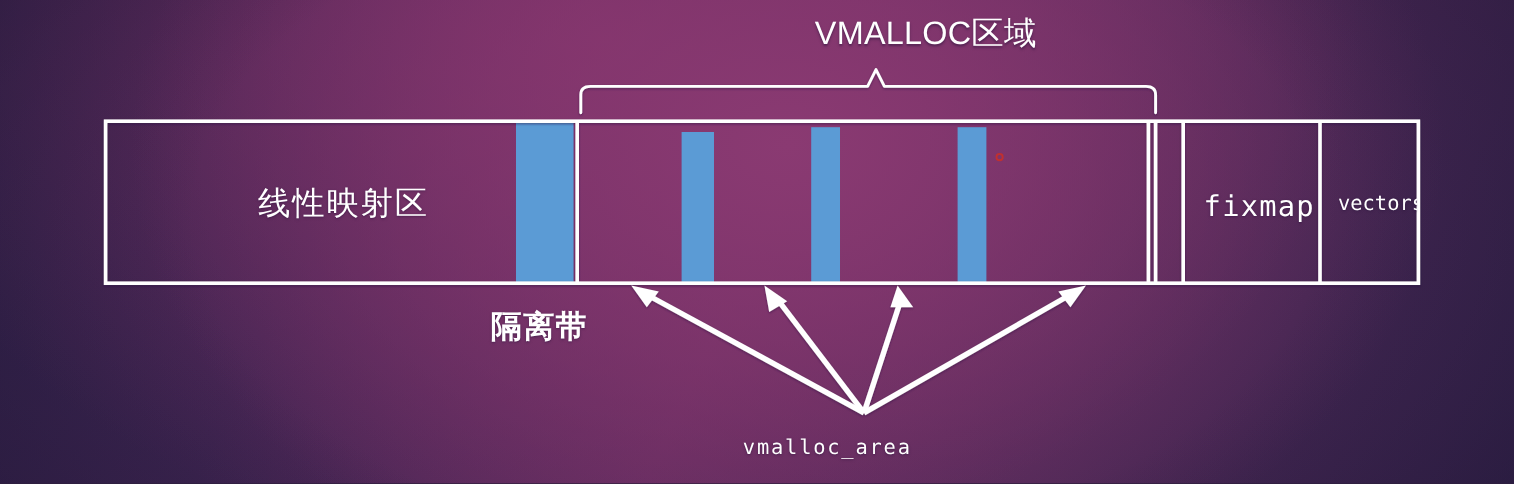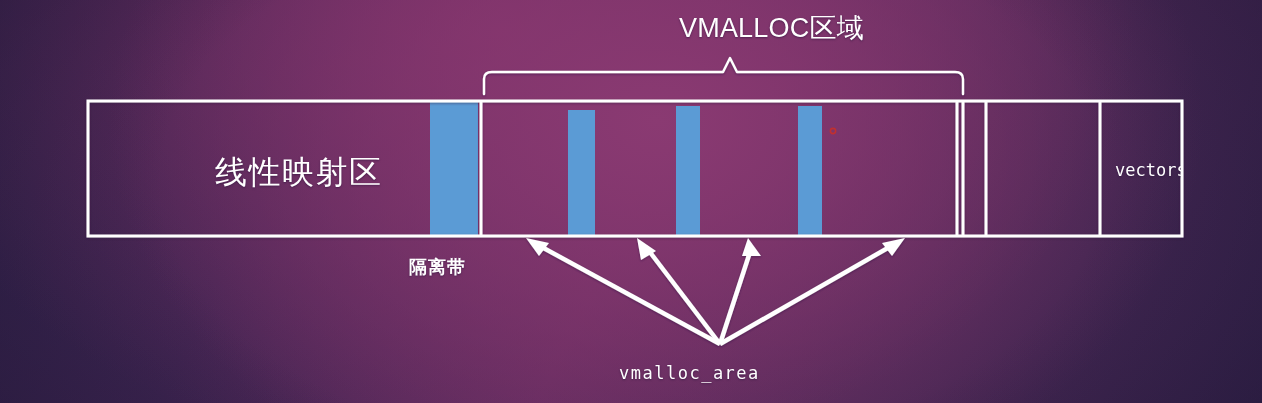--- a/index.html
+++ b/index.html
@@ -39,21 +39,21 @@
     z-index: 6;
     text-shadow: 0 1px 2px rgba(40,20,60,0.55);
   }
   .t-vmalloc {
     left: 679px; top: 10px;
     font-size: 27px;
     letter-spacing: 0.2px;
   }
   .t-linear {
     left: 215px; top: 151px;
-    font-size: 32px;
+    font-size: 27px;
     letter-spacing: 1.5px;
   }
   .t-fixmap {
     left: 1003px; top: 158px;
     font-size: 24px;
     font-family: "DejaVu Sans Mono", "Liberation Mono", monospace;
     letter-spacing: 1px;
   }
   .t-vector-clip {
     position: absolute;
@@ -64,21 +64,21 @@
   }
   .t-vector {
     color: #ffffff;
     font-size: 17px;
     font-family: "DejaVu Sans Mono", "Liberation Mono", monospace;
     white-space: nowrap;
     text-shadow: 0 1px 2px rgba(40,20,60,0.55);
   }
   .t-isolation {
     left: 409px; top: 255px;
-    font-size: 18px;
+    font-size: 26px;
     font-weight: bold;
     letter-spacing: 1px;
   }
   .t-pageoffset {
     left: 23px; top: 279px;
     font-size: 21px;
     letter-spacing: 0.6px;
   }
   .t-vmallocarea {
     left: 619px; top: 363px;
@@ -136,20 +136,21 @@
 
       <line x1="720" y1="344" x2="893" y2="245"></line>
       <polygon points="905,238 882,243 892,256" stroke="none"></polygon>
     </g>
   </svg>
 
   <div class="txt t-vmalloc">VMALLOC区域</div>
 
   <div class="txt t-linear">线性映射区</div>
 
+  <div class="txt t-fixmap">fixmap</div>
 
   <div class="t-vector-clip">
     <span class="t-vector">vectors</span>
   </div>
 
   <div class="txt t-isolation">隔离带</div>
 
 
   <div class="txt t-vmallocarea">vmalloc_area</div>
 

